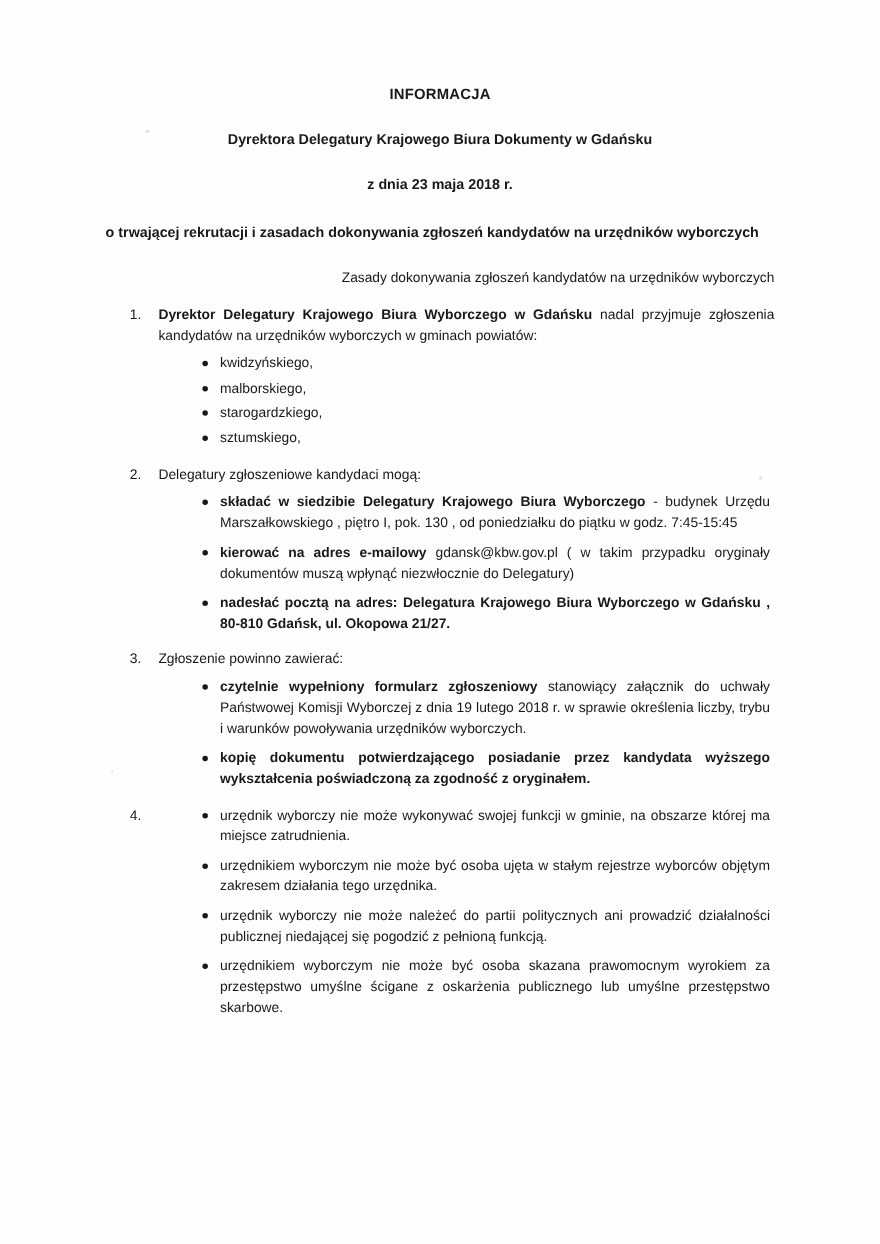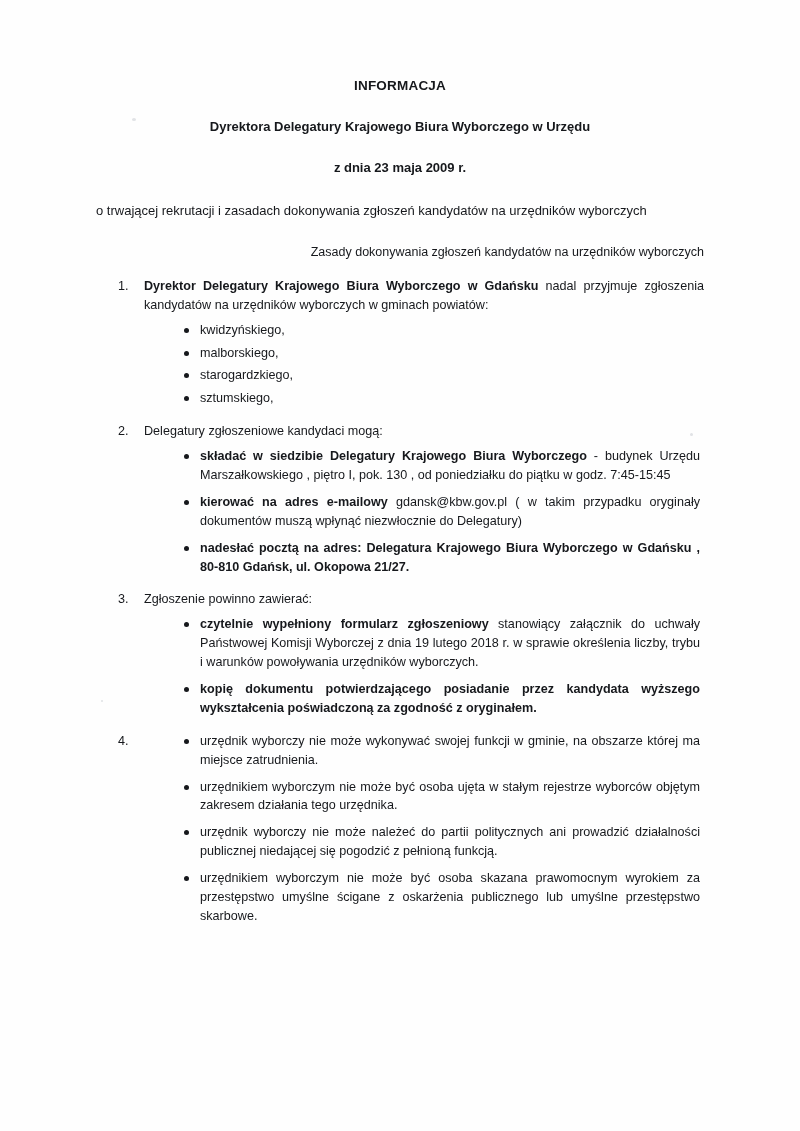--- a/index.html
+++ b/index.html
@@ -43,21 +43,21 @@
     font-size: 13px;
     margin: 0 0 26px 0;
   }
   .doc-date {
     text-align: center;
     font-weight: bold;
     font-size: 13px;
     margin: 0 0 27px 0;
   }
   .lead {
-    font-weight: normal;
+    font-weight: bold;
     font-size: 13px;
     line-height: 1.45;
     text-align: justify;
     margin: 0 0 24px 0;
   }
   .section-head {
     font-weight: normal;
     font-size: 12.5px;
     margin: 0 0 18px 0;
     text-align: right;
@@ -125,23 +125,23 @@
 <body>
 
 <div class="page">
 
   <div class="speck" style="left:132px; top:118px; width:4px; height:3px;"></div>
   <div class="speck" style="left:690px; top:433px; width:3px; height:3px;"></div>
   <div class="speck" style="left:101px; top:700px; width:2px; height:2px;"></div>
 
   <h1 class="doc-title">INFORMACJA</h1>
 
-  <h2 class="doc-subtitle">Dyrektora Delegatury Krajowego Biura Wyborczego w Urzędu</h2>
+  <h2 class="doc-subtitle">Dyrektora Delegatury Krajowego Biura Dokumenty w Gdańsku</h2>
 
-  <div class="doc-date">z dnia 23 maja  2009 r.</div>
+  <div class="doc-date">z dnia 23 maja  2018 r.</div>
 
   <p class="lead">o trwającej rekrutacji i zasadach dokonywania zgłoszeń kandydatów na urzędników wyborczych</p>
 
   <p class="section-head">Zasady dokonywania zgłoszeń kandydatów na urzędników wyborczych</p>
 
   <ol class="numbered">
 
     <li>
       <span class="li-text">
         <span class="b">Dyrektor Delegatury Krajowego Biura Wyborczego w Gdańsku</span><span> nadal przyjmuje zgłoszenia kandydatów na urzędników wyborczych w gminach powiatów:</span>

